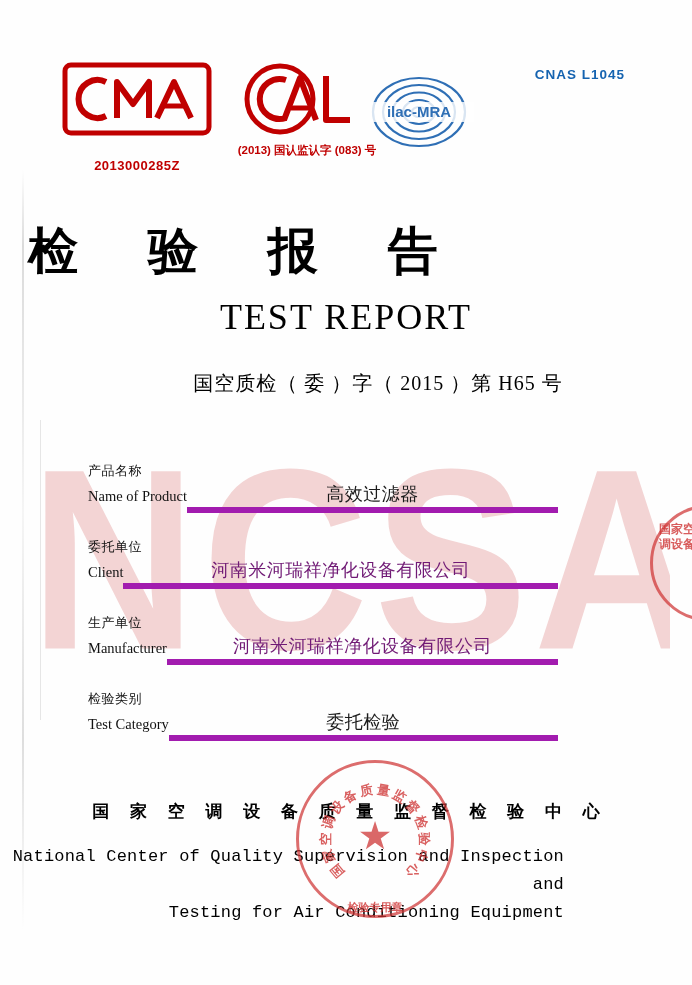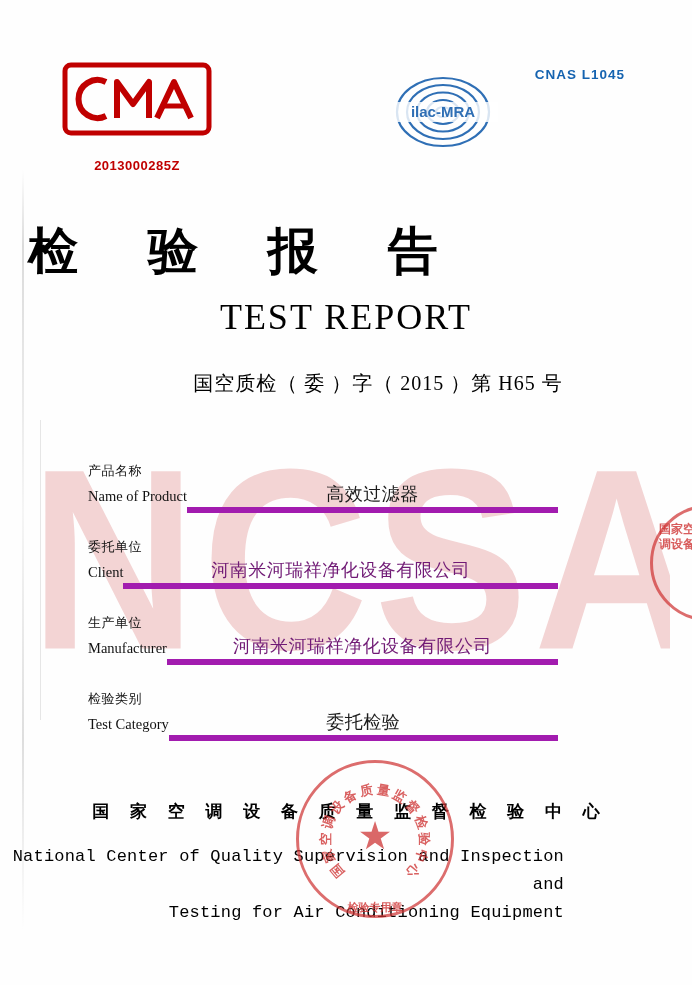--- a/index.html
+++ b/index.html
@@ -85,21 +85,21 @@
   #logo-cma { left: 62px; top: 0; width: 150px; }
   #logo-cma .mark { height: 74px; }
   #logo-cma .logo-caption { font-size: 13px; margin-top: 22px; letter-spacing: .5px; }
 
   
   #logo-cal { left: 222px; top: 0; width: 170px; }
   #logo-cal .mark { height: 74px; }
   #logo-cal .logo-caption { font-size: 11.5px; margin-top: 7px; }
 
   
-  #logo-ilac { left: 388px; top: 2px; width: 120px; }
+  #logo-ilac { left: 364px; top: 2px; width: 120px; }
 
   
   #logo-cnas { left: 500px; top: 0px; width: 160px; }
   #logo-cnas .logo-caption { font-size: 13.5px; margin-top: 5px; color: #1563b0; letter-spacing: 1px; }
 
   
   .title-cn {
     position: absolute;
     top: 218px;
     left: 0;
@@ -288,20 +288,32 @@
           <rect x="3" y="3" width="144" height="68" rx="6" ry="6" fill="none" stroke="#c00000" stroke-width="5"></rect>
           <path d="M44 20 A19 19 0 1 0 44 54" fill="none" stroke="#c00000" stroke-width="6"></path>
           <path d="M55 56 L55 20 L71 42 L87 20 L87 56" fill="none" stroke="#c00000" stroke-width="6" stroke-linejoin="round"></path>
           <path d="M95 56 L112 20 L129 56" fill="none" stroke="#c00000" stroke-width="6" stroke-linejoin="round"></path>
           <line x1="102" y1="44" x2="122" y2="44" stroke="#c00000" stroke-width="5"></line>
         </svg>
       </div>
       <div class="logo-caption">2013000285Z</div>
     </div>
 
+    <div class="logo-block" id="logo-cal">
+      <div class="mark">
+        <svg width="170" height="74" viewBox="0 0 170 74" aria-hidden="true">
+          <circle cx="58" cy="37" r="33" fill="none" stroke="#c00000" stroke-width="5"></circle>
+          <path d="M64 18 A20 20 0 1 0 64 56" fill="none" stroke="#c00000" stroke-width="6"></path>
+          <path d="M62 58 L78 16 L94 58" fill="none" stroke="#c00000" stroke-width="6" stroke-linejoin="round"></path>
+          <line x1="69" y1="46" x2="88" y2="46" stroke="#c00000" stroke-width="5"></line>
+          <path d="M104 14 L104 58 L128 58" fill="none" stroke="#c00000" stroke-width="6" stroke-linejoin="round"></path>
+        </svg>
+      </div>
+      <div class="logo-caption">(2013) 国认监认字 (083) 号</div>
+    </div>
 
     <div class="logo-block" id="logo-ilac">
       <div class="mark">
         <svg width="120" height="100" viewBox="0 0 120 100" aria-hidden="true">
           <g fill="none" stroke="#2f6fb5" stroke-width="2.2">
             <ellipse cx="55" cy="48" rx="46" ry="34"></ellipse>
             <ellipse cx="55" cy="48" rx="36" ry="27"></ellipse>
             <ellipse cx="55" cy="48" rx="26" ry="19.5"></ellipse>
             <ellipse cx="55" cy="48" rx="16" ry="12"></ellipse>
             <ellipse cx="55" cy="48" rx="7" ry="5"></ellipse>

